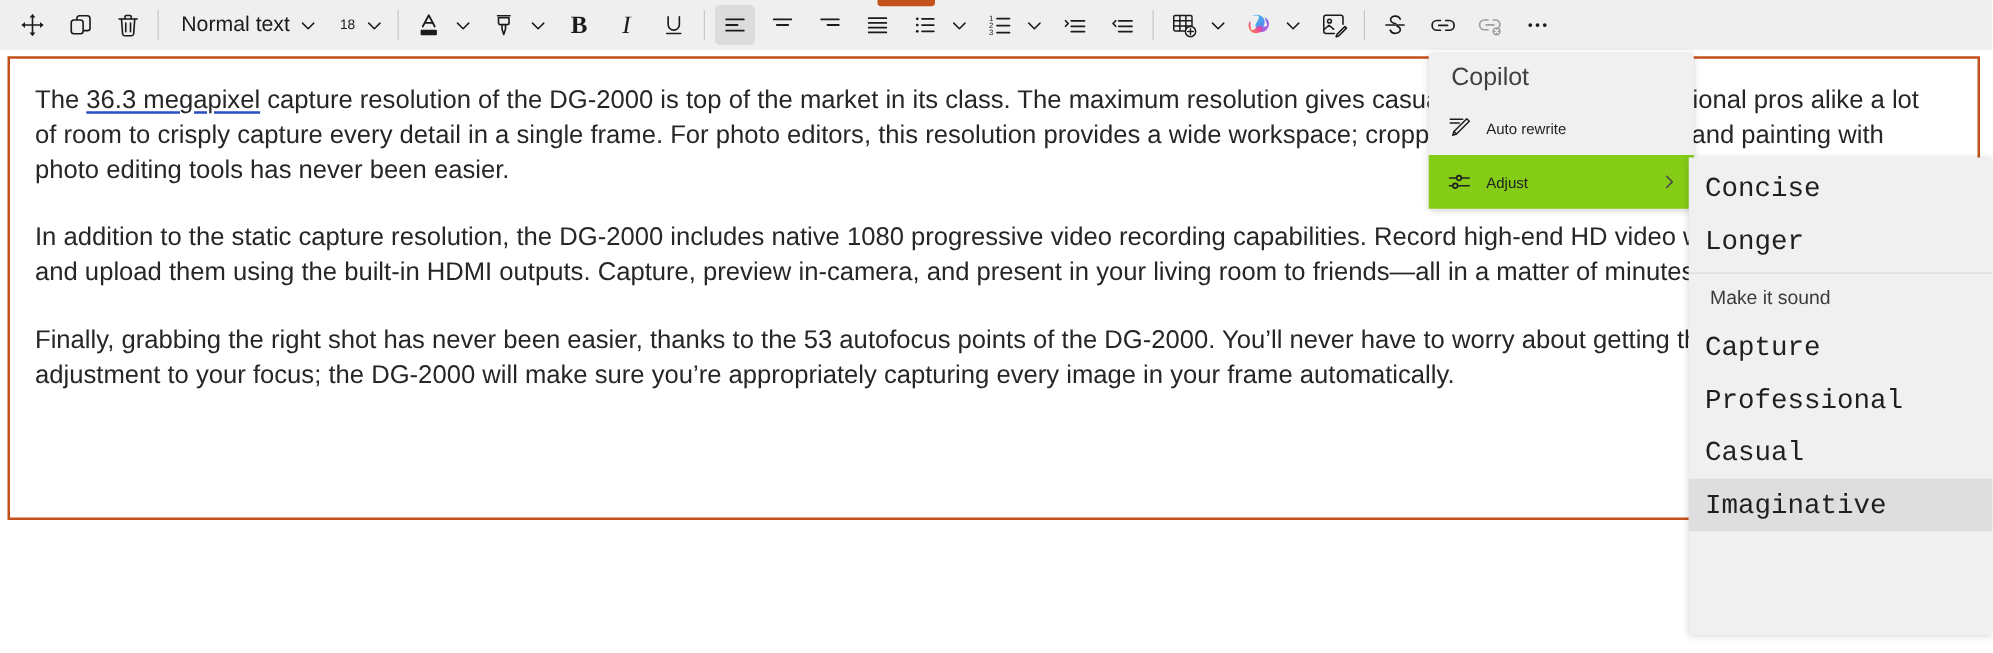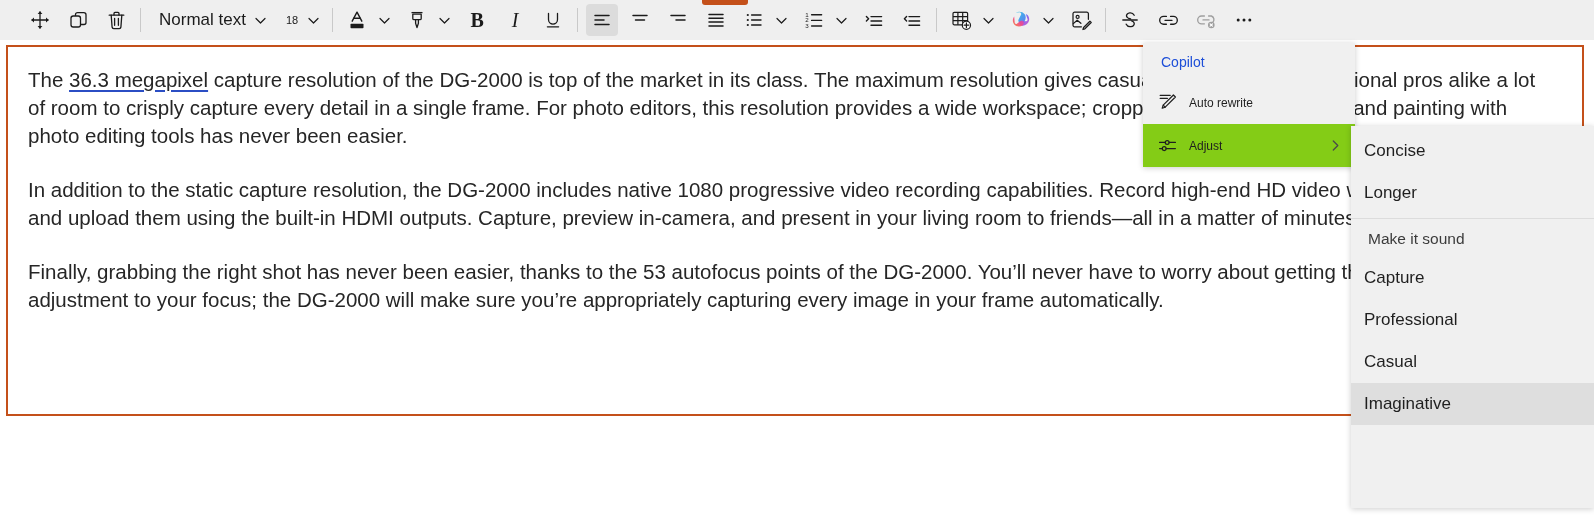--- a/index.html
+++ b/index.html
@@ -17,21 +17,21 @@
   }
 
   
   .toolbar {
     position: absolute;
     left: 0; top: 0;
     width: 1594px; height: 40px;
     background: #efefef;
     display: flex;
     align-items: center;
-    padding-left: 24px;
+    padding-left: 10px;
     border-bottom: none;
   }
   .toolbar-tabmark {
     position: absolute;
     left: 702px; top: 0;
     width: 46px; height: 5px;
     background: #c4501a;
     border-bottom-left-radius: 3px;
     border-bottom-right-radius: 3px;
   }
@@ -115,22 +115,22 @@
     left: 1143px; top: 43px;
     width: 212px; height: 124px;
     background: #f0f0f0;
     box-shadow: 0 1px 6px rgba(0,0,0,0.20);
   }
   .cp-header {
     height: 38px;
     display: flex;
     align-items: center;
     padding-left: 18px;
-    font-size: 14px;
-    color: #1d4ed8;
+    font-size: 20px;
+    color: #404040;
   }
   .cp-item {
     height: 43px;
     display: flex;
     align-items: center;
     padding-left: 14px;
     font-size: 12px;
     color: #1f1f1f;
     cursor: default;
   }
@@ -167,23 +167,24 @@
     align-items: center;
     padding-left: 17px;
     font-size: 15.5px;
     color: #3b3b3b;
   }
   .sub-item {
     height: 42px;
     display: flex;
     align-items: center;
     padding-left: 13px;
-    font-size: 17px;
+    font-size: 22px;
     color: #1f1f1f;
     cursor: default;
+    font-family: Liberation Mono, monospace;
   }
   .sub-item.hl { background: #dedede; }
   .sub-div {
     height: 1px;
     background: #dcdcdc;
     margin: 4px 0 2px 0;
   }
 </style>
 </head>
 <body>

